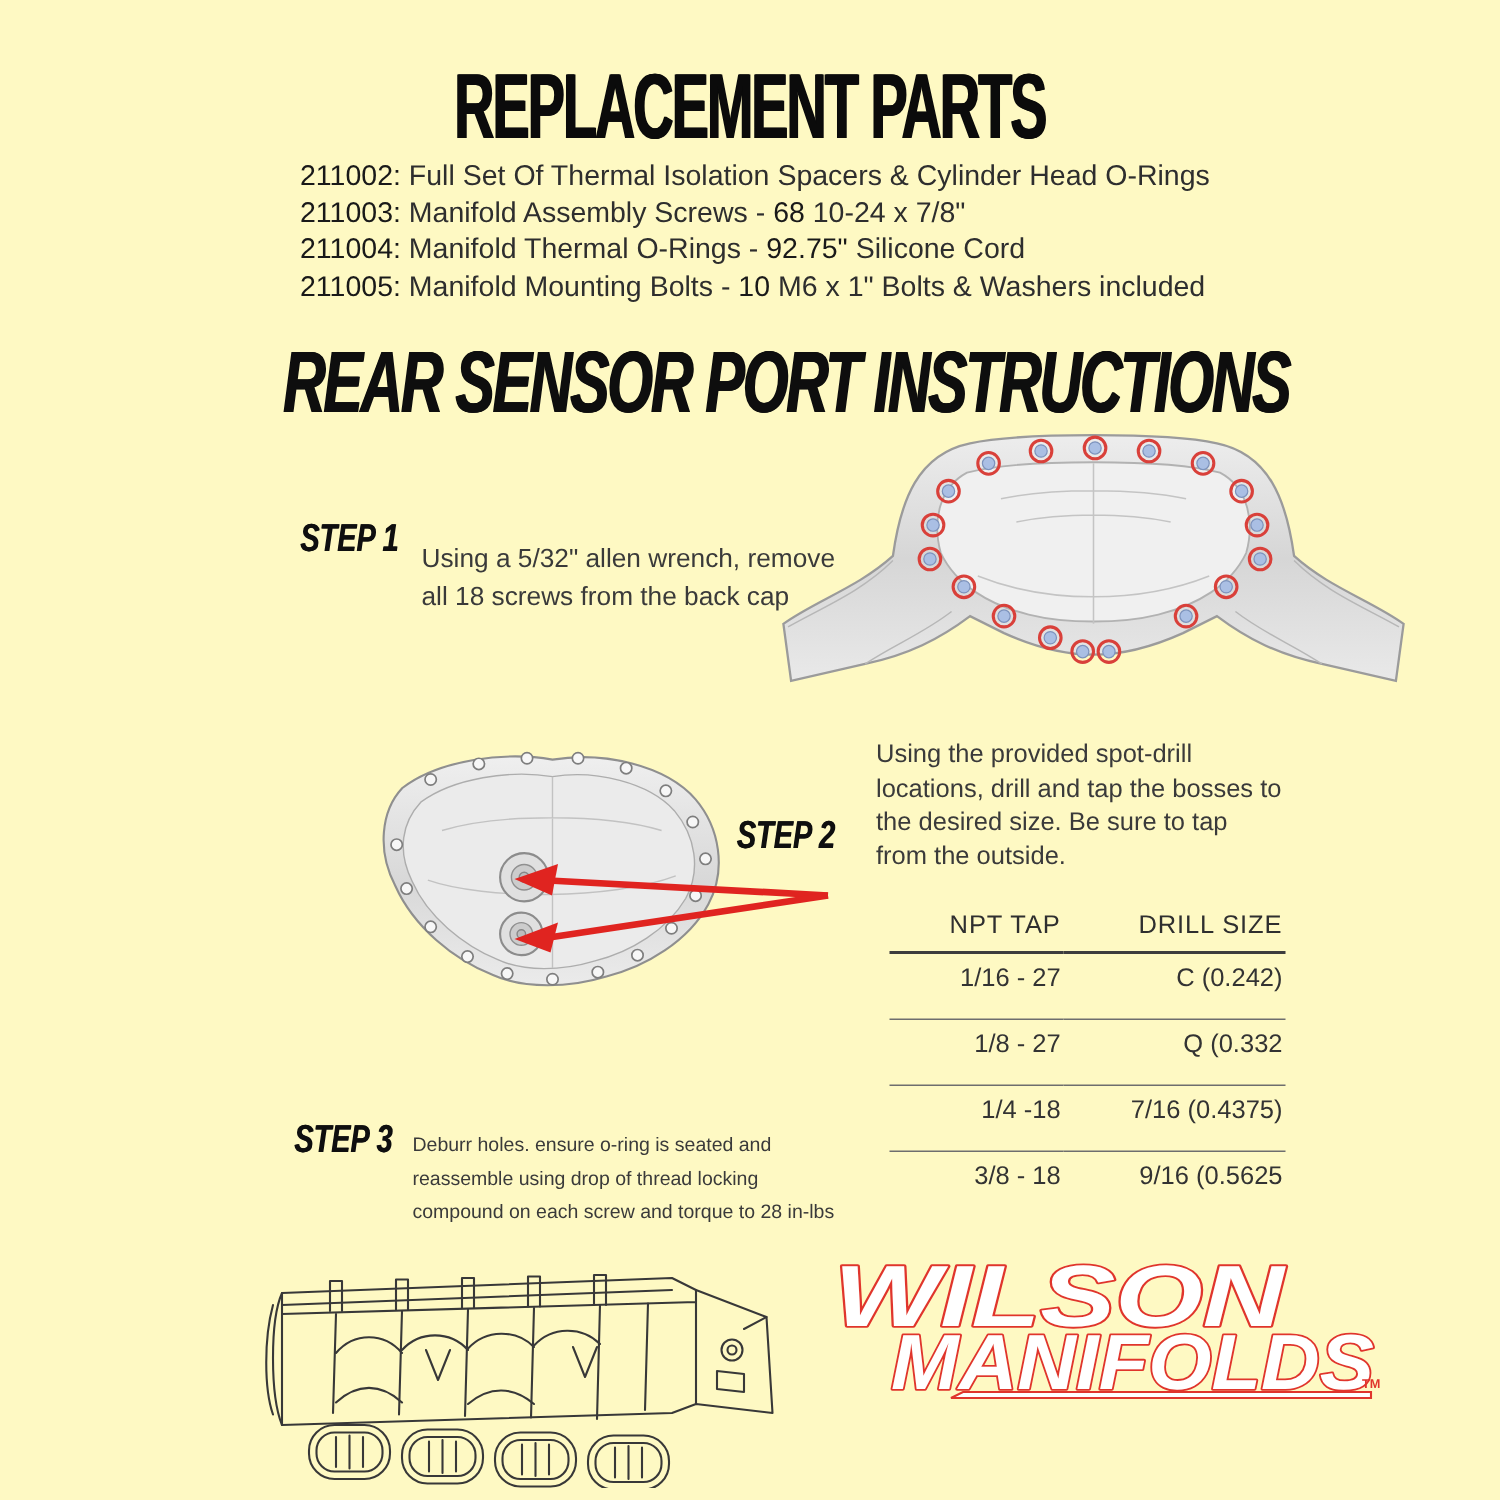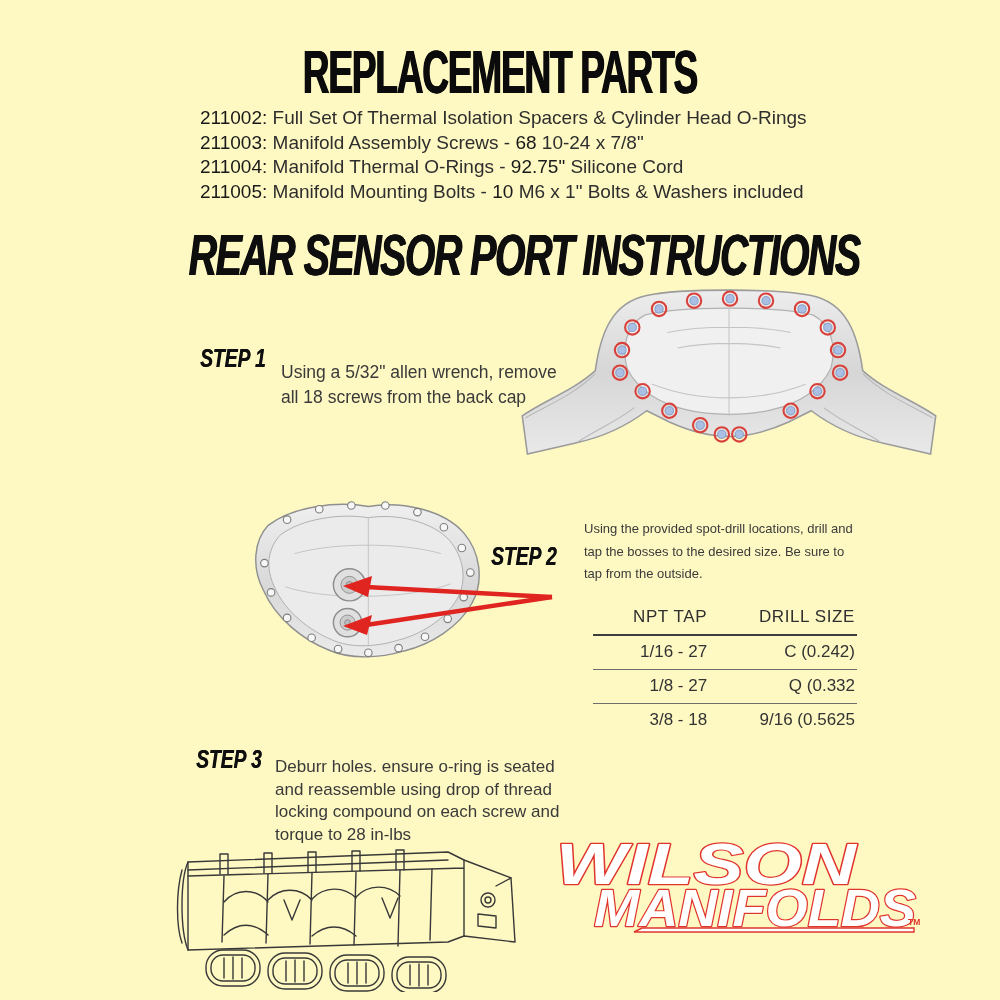--- a/index.html
+++ b/index.html
@@ -28,28 +28,28 @@
   .step-label {
     position:absolute; font-weight:700; font-style:italic; font-size:26px; color:#0f0f0f;
     transform:scaleX(.74); transform-origin:left center; white-space:nowrap;
     text-shadow:.6px 0 #0f0f0f;
   }
   #step1-label { left:200px; top:343px; }
   #step2-label { left:491px; top:541px; }
   #step3-label { left:196px; top:744px; }
   .step-text { position:absolute; color:#3a3a3a; }
   #step1-text { left:281px; top:342px; width:292px; font-size:17.5px; line-height:25px; }
-  #step2-text { left:584px; top:505px; width:272px; font-size:13px; line-height:22.6px; }
-  #step3-text { left:275px; top:739px; width:288px; font-size:17px;   line-height:22.6px; }
+  #step2-text { left:584px; top:475px; width:272px; font-size:17px; line-height:22.6px; }
+  #step3-text { left:275px; top:739px; width:288px; font-size:13px;   line-height:22.6px; }
   
   table.drill { position:absolute; left:593px; top:602px; width:264px; border-collapse:collapse;
     font-size:17px; color:#333; }
   table.drill th, table.drill td { text-align:right; font-weight:400; padding:5px 2px; }
   table.drill th { border-bottom:2px solid #3d3d3d; letter-spacing:.6px; padding-bottom:7px; color:#2f2f2f; }
-  table.drill td { border-bottom:1.5px solid #6e6e6e; padding-top:6px; padding-bottom:7px; }
+  table.drill td { border-bottom:1.5px solid #6e6e6e; padding-top:6px; padding-bottom:17px; }
   table.drill tbody tr:last-child td { border-bottom:none; }
   .col-a { width:44%; } .col-b { width:56%; }
   
   .svg-abs { position:absolute; }
   #rear-svg   { left:513px; top:286px; }
   #cap-svg    { left:228px; top:497px; }
   #arrows-svg { left:338px; top:568px; }
   #wire-svg   { left:166px; top:840px; }
   #logo-svg   { left:542px; top:836px; }
   
@@ -207,20 +207,24 @@
     <tbody>
       <tr>
         <td>1/16 - 27</td>
         <td>C (0.242)</td>
       </tr>
       <tr>
         <td>1/8 - 27</td>
         <td>Q (0.332</td>
       </tr>
       <tr>
+        <td>1/4 -18</td>
+        <td>7/16 (0.4375)</td>
+      </tr>
+      <tr>
         <td>3/8 - 18</td>
         <td>9/16 (0.5625</td>
       </tr>
     </tbody>
   </table>
 
   <svg class="svg-abs" id="wire-svg" width="362" height="152" viewBox="0 0 362 152">
     <g fill="none" stroke="#383838" stroke-width="1.4" stroke-linejoin="round" stroke-linecap="round">
       <path d="M 22 22 L 282 12 L 298 20 L 345 38 L 349 102 L 298 96 L 282 102 L 22 110 Z"></path>
       <path d="M 22 36 L 298 28 M 22 30 L 282 20 M 298 20 L 298 96"></path>

